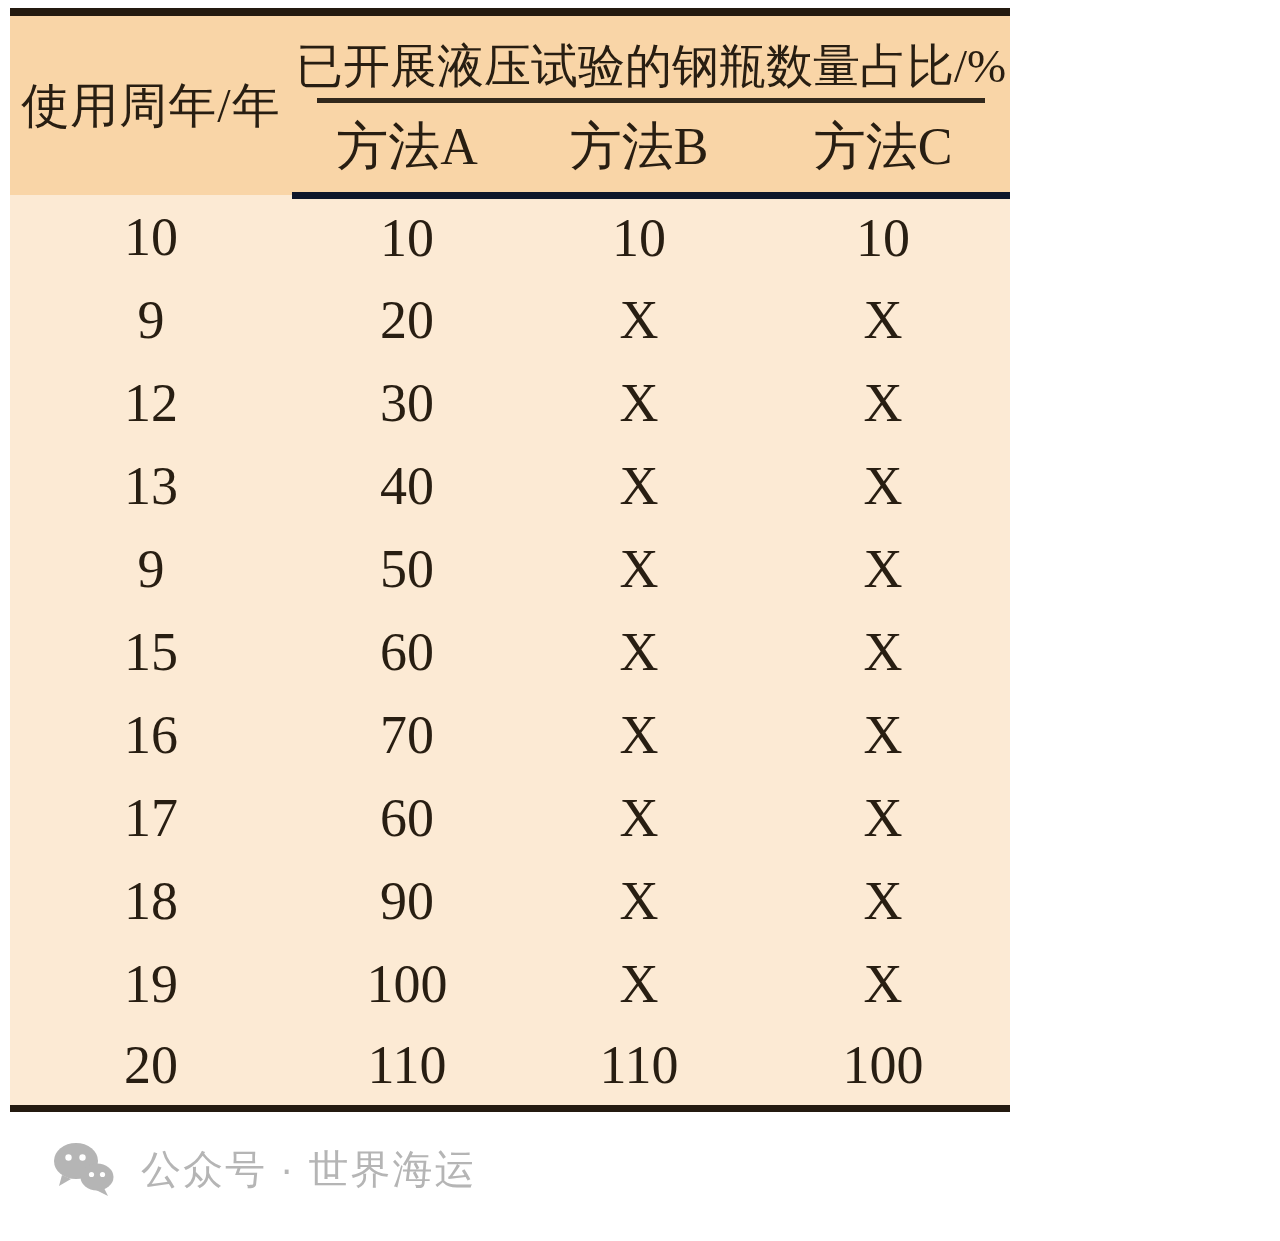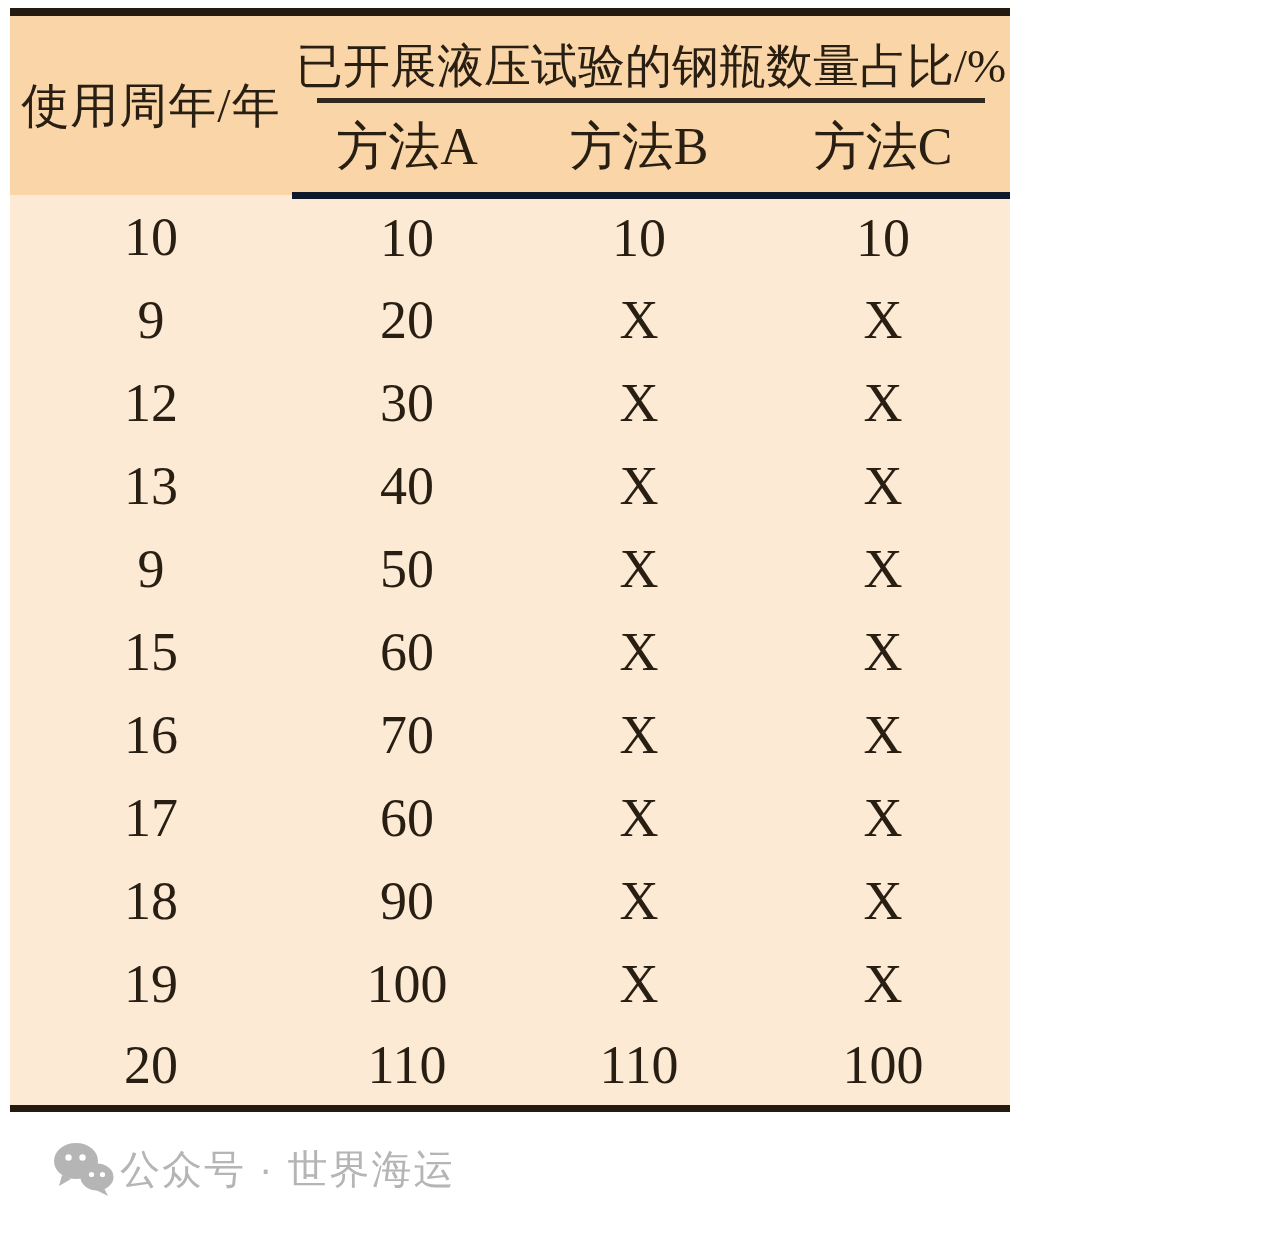--- a/index.html
+++ b/index.html
@@ -69,21 +69,21 @@
     padding: 6px 26px 0 52px;
   }
   .note {
     font-size: 44px;
     color: #1d1d1d;
     letter-spacing: 2px;
   }
   .watermark {
     display: flex;
     align-items: center;
-    gap: 6px;
+    gap: 27px;
     color: #b5b5b5;
   }
   .watermark-text {
     font-size: 40px;
     font-family: "Liberation Sans", "DejaVu Sans", sans-serif;
     color: #b5b5b5;
     letter-spacing: 2px;
     white-space: nowrap;
   }
   .wechat-icon { width: 62px; height: 56px; flex: 0 0 auto; }

